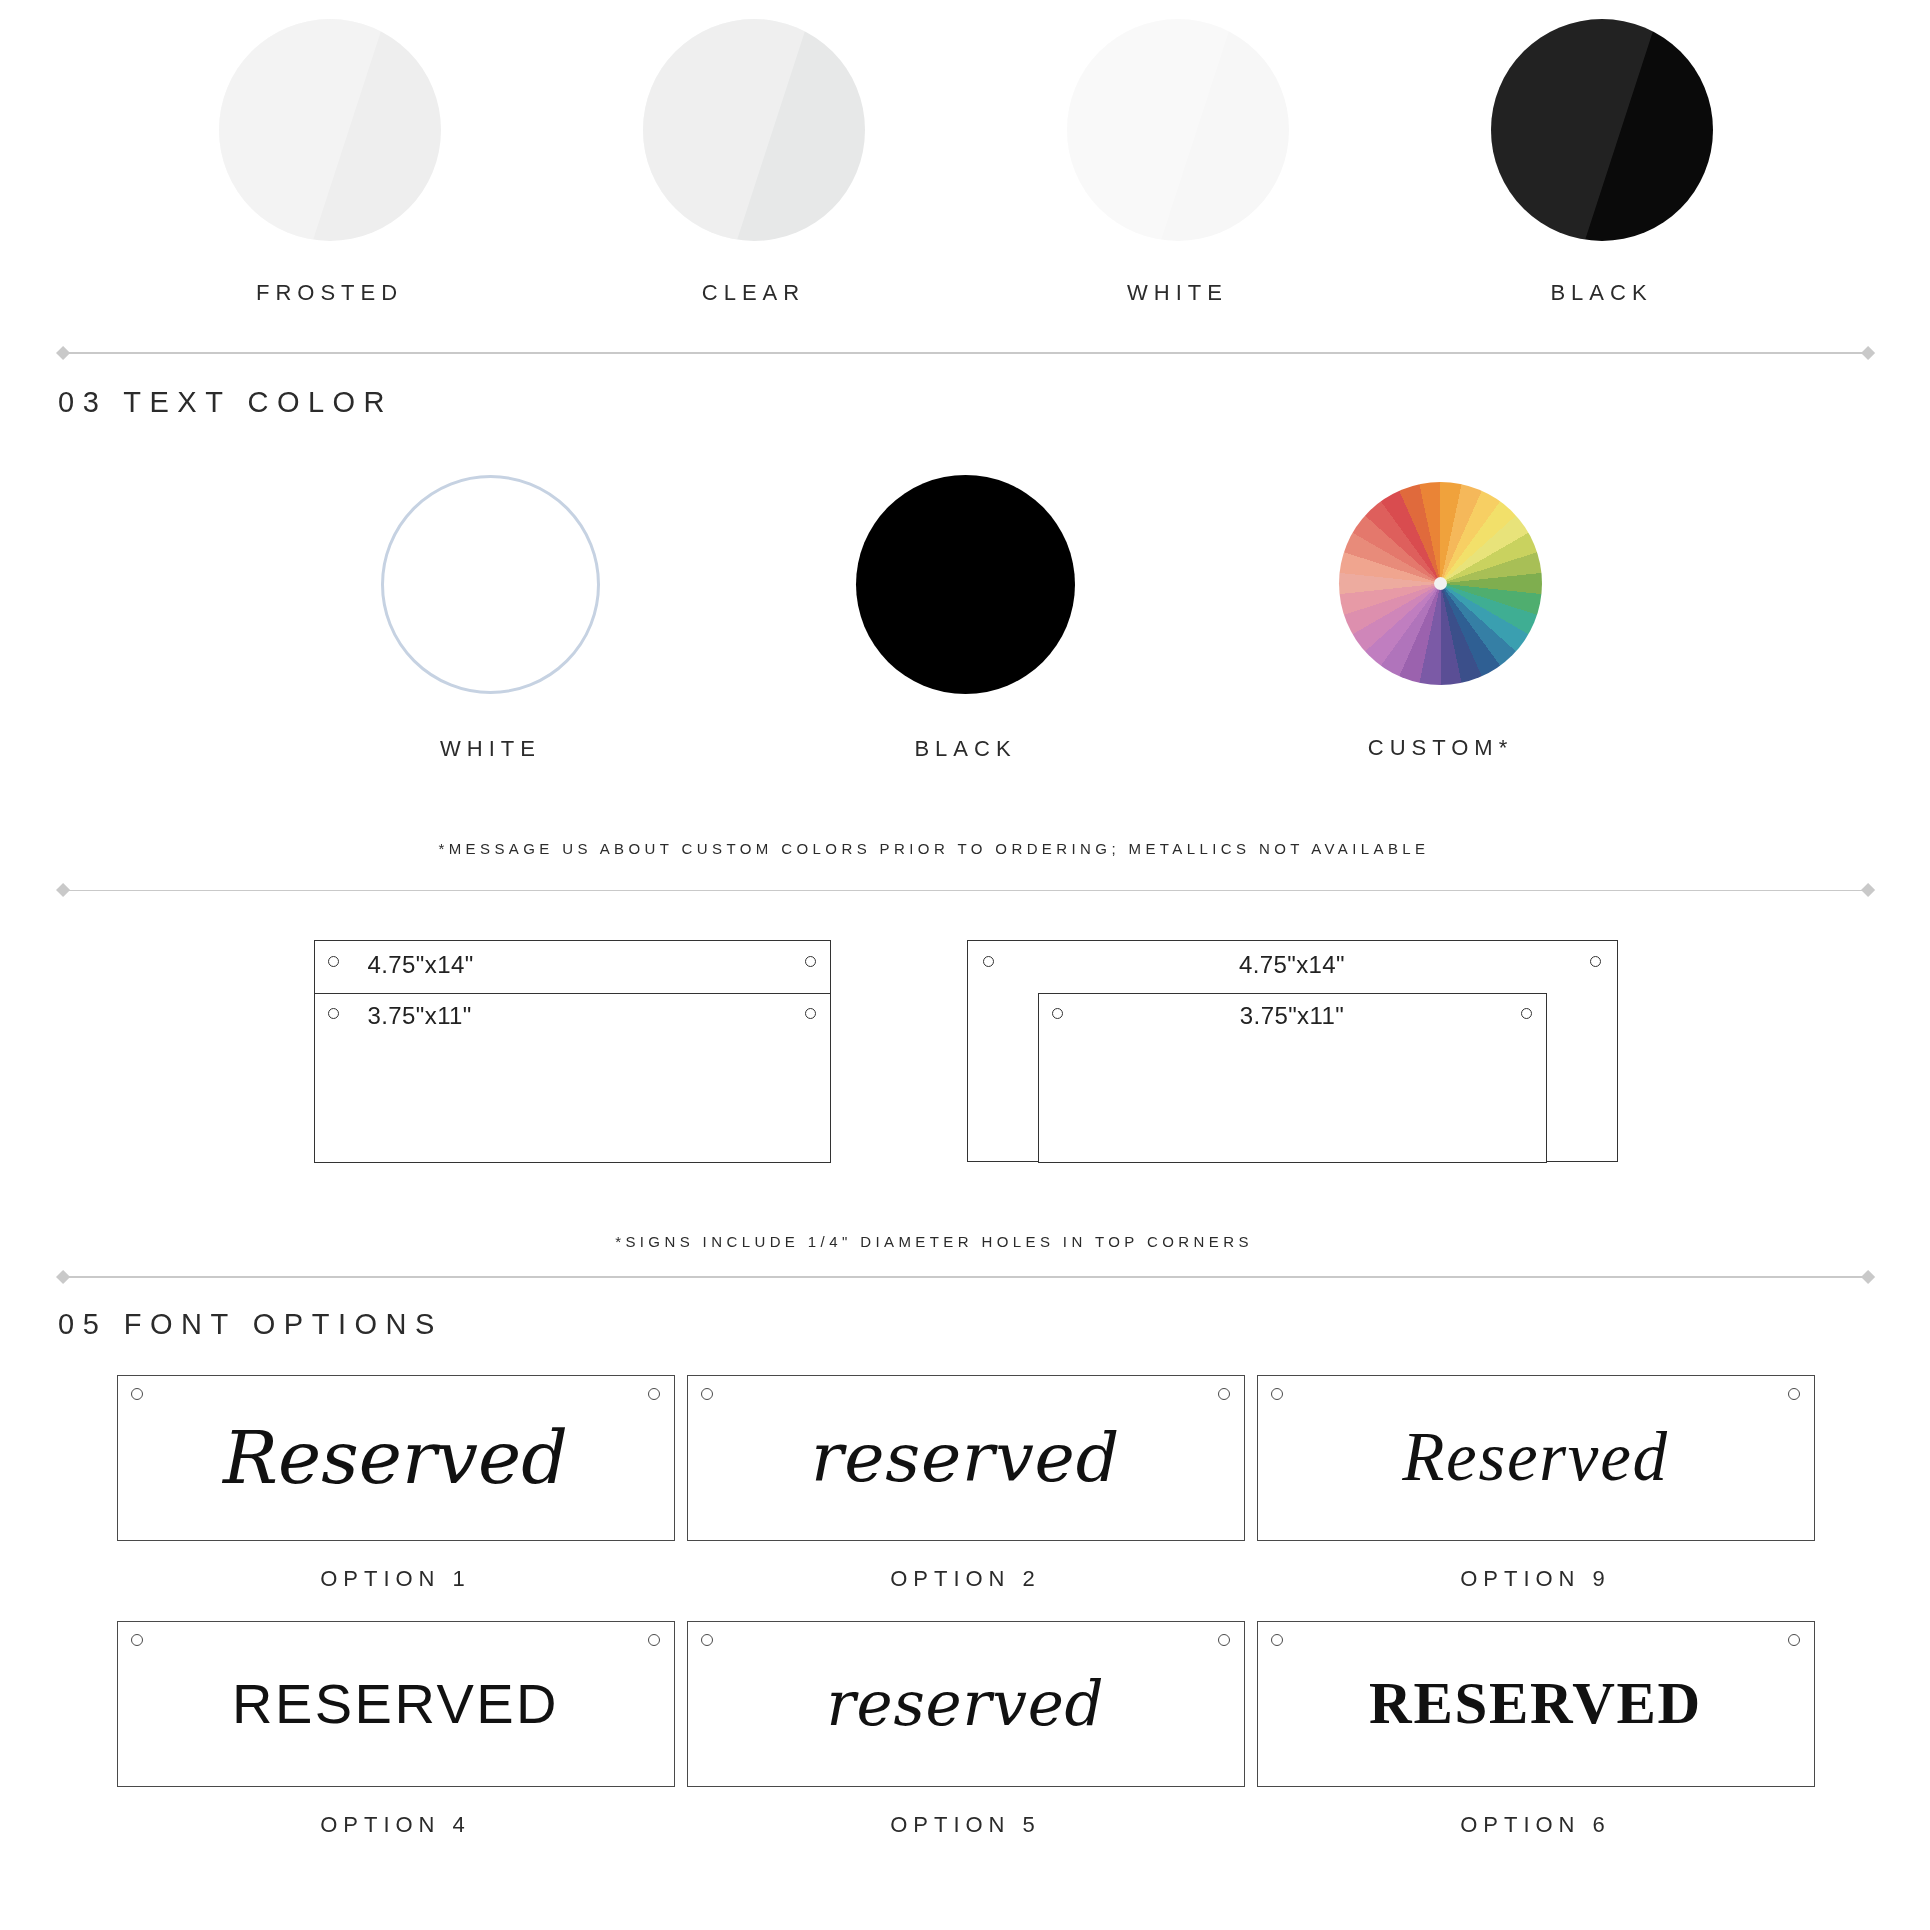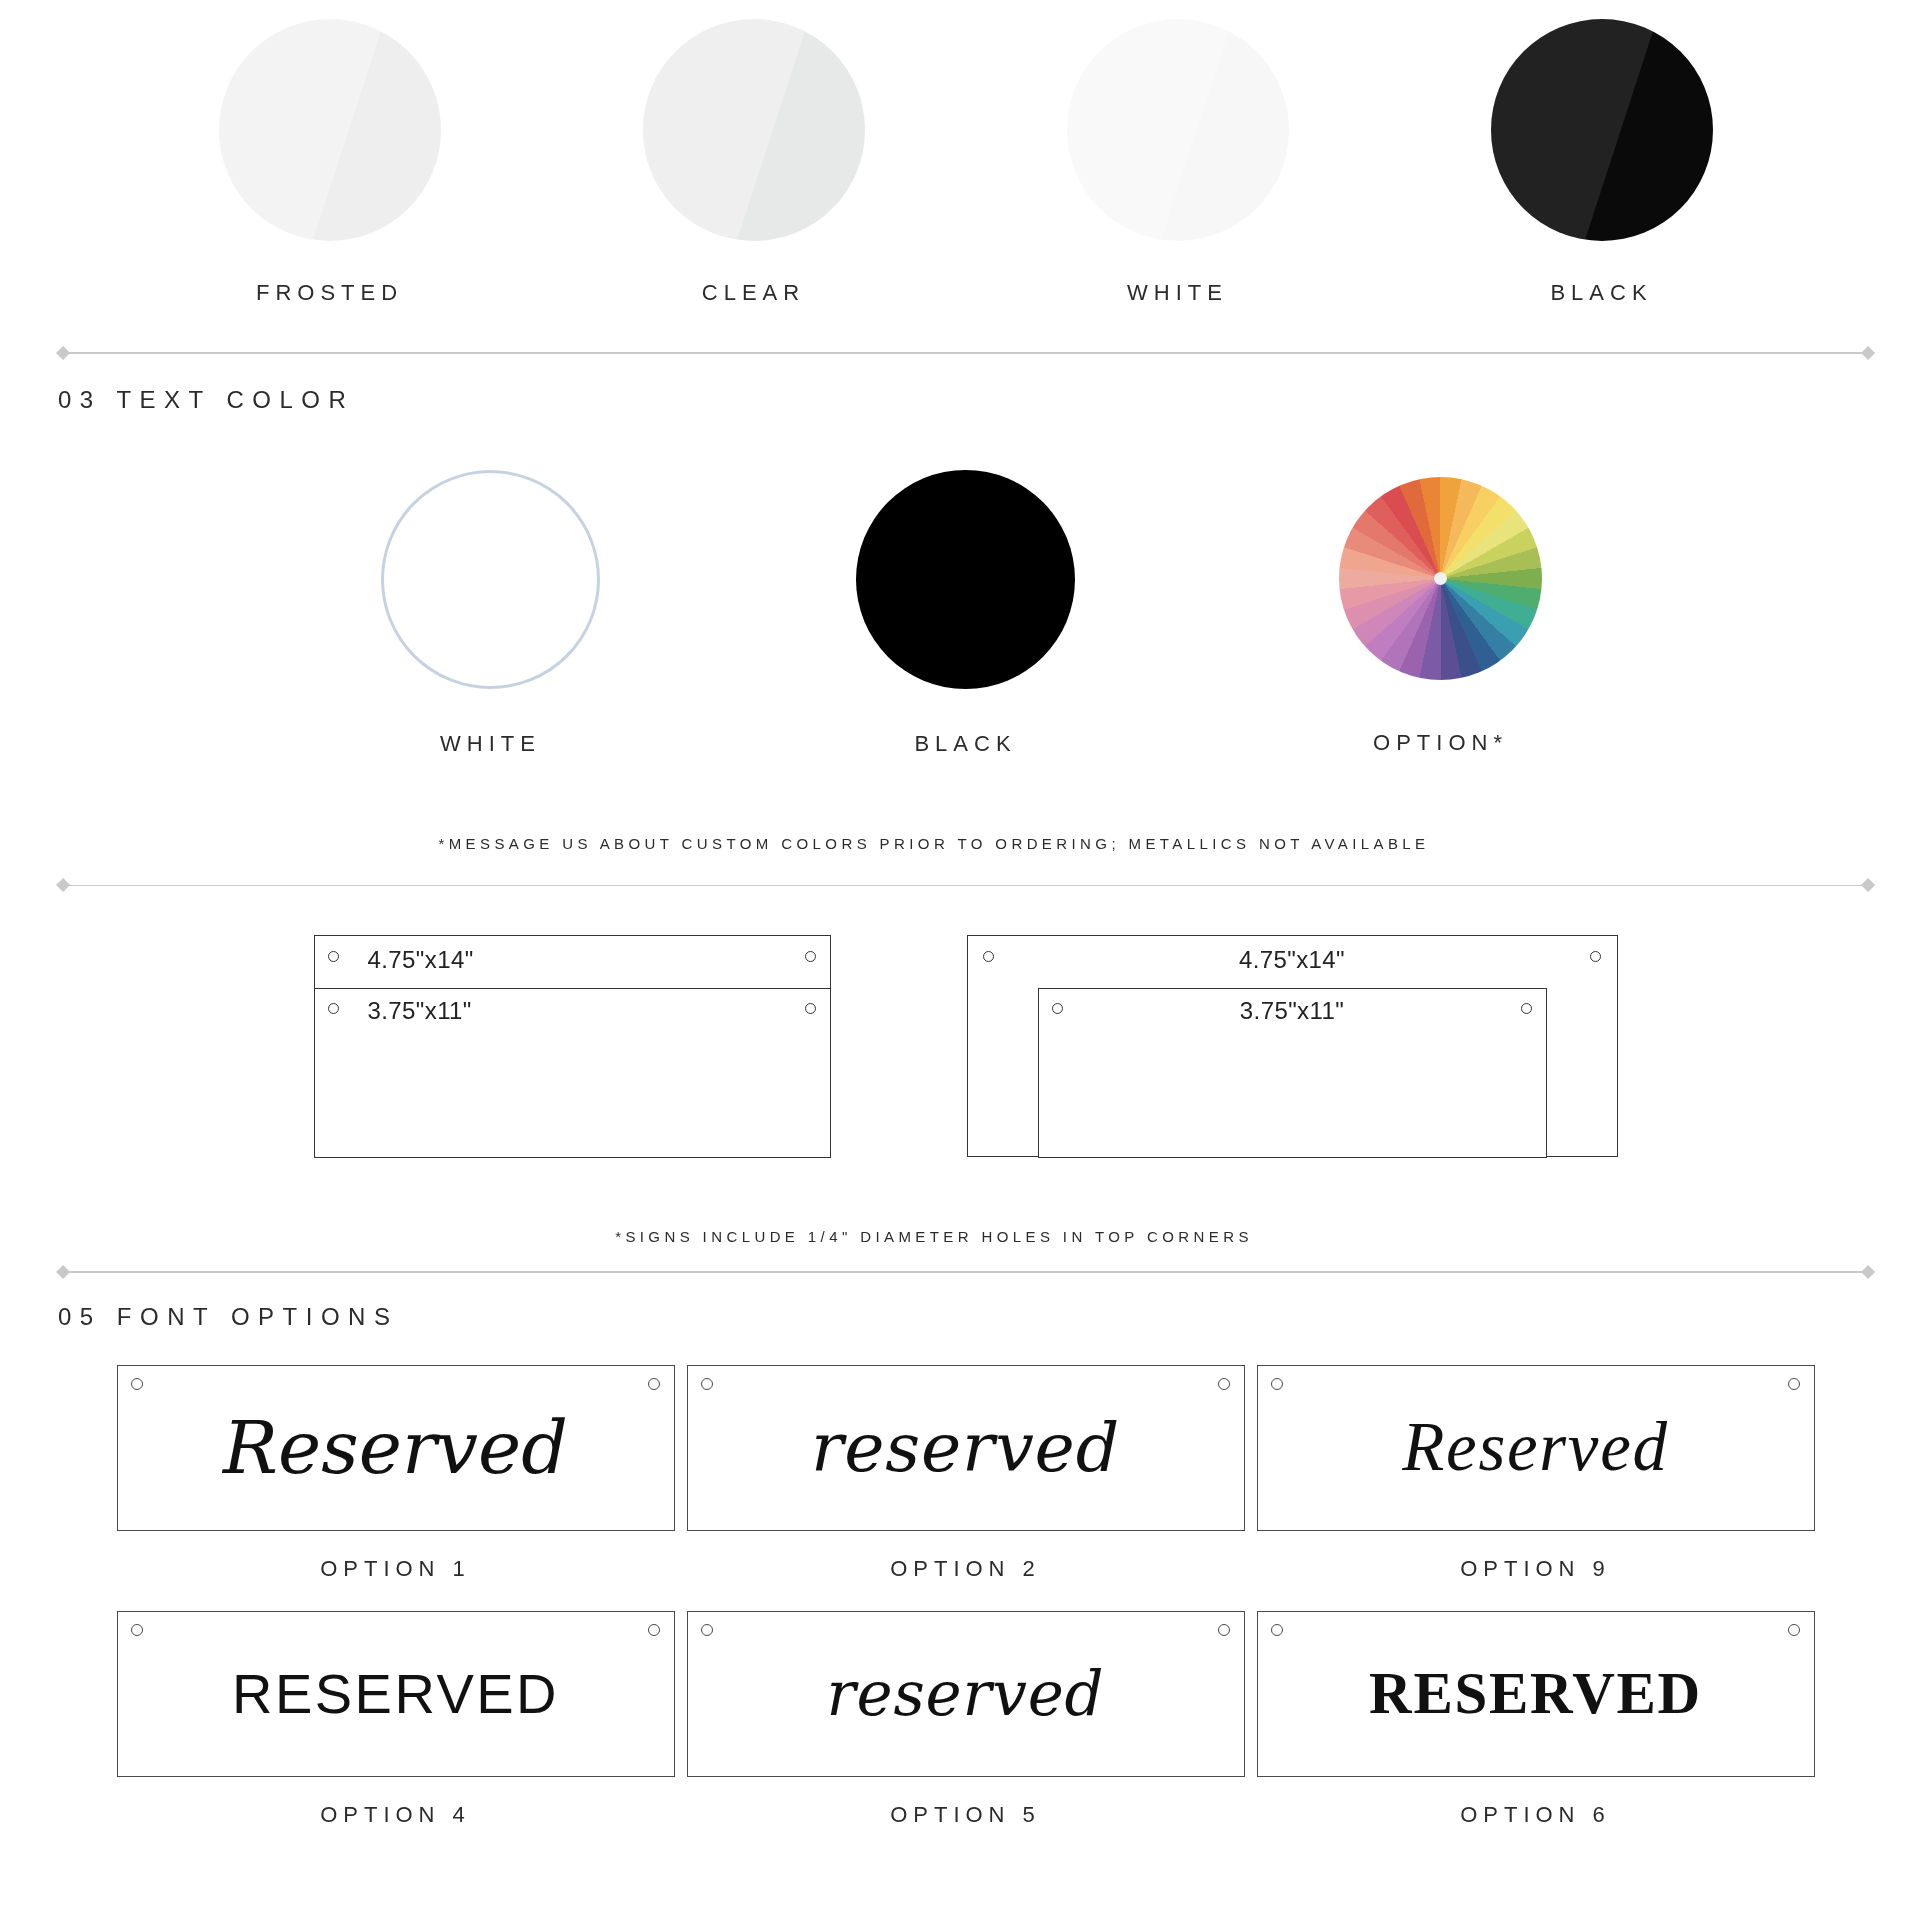--- a/index.html
+++ b/index.html
@@ -27,21 +27,21 @@
     text-align: center;
     font-size: 22px;
     letter-spacing: 6px;
     color: #2b2b2b;
     font-family: "Liberation Sans", sans-serif;
     font-weight: 400;
   }
 
   
   .section-head {
-    font-size: 24px;
+    font-size: 29px;
     letter-spacing: 8.5px;
     color: #2b2b2b;
     padding-left: 58px;
     font-weight: 400;
   }
 
   
   .rule-wrap {
     position: relative;
     height: 17px;
@@ -305,21 +305,21 @@
       <div class="caption tc-cap">WHITE</div>
     </div>
 
     <div class="swatch-cell tc-cell">
       <div class="disc tc-disc" style="background:#000000;"></div>
       <div class="caption tc-cap">BLACK</div>
     </div>
 
     <div class="swatch-cell tc-cell">
       <div class="wheel"></div>
-      <div class="caption tc-cap" style="margin-top:50px;">OPTION*</div>
+      <div class="caption tc-cap" style="margin-top:50px;">CUSTOM*</div>
     </div>
 
   </div>
 
   <div class="note" style="margin-top:78px;">*MESSAGE US ABOUT CUSTOM COLORS PRIOR TO ORDERING; METALLICS NOT AVAILABLE</div>
 
   <div class="rule-wrap" style="margin-top:25.4px;">
     <div class="rule-cap left"></div>
     <div class="rule-line"></div>
     <div class="rule-cap right"></div>

